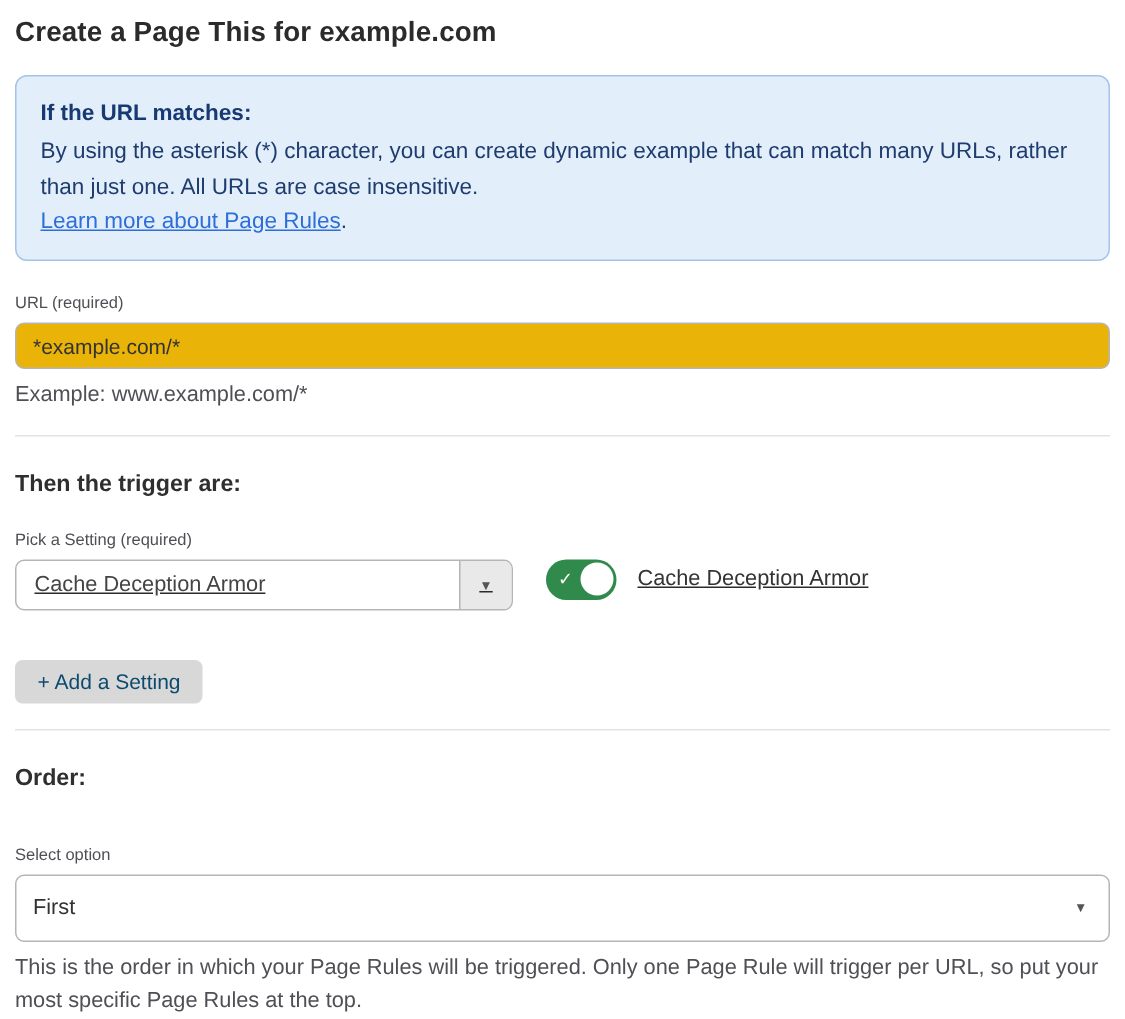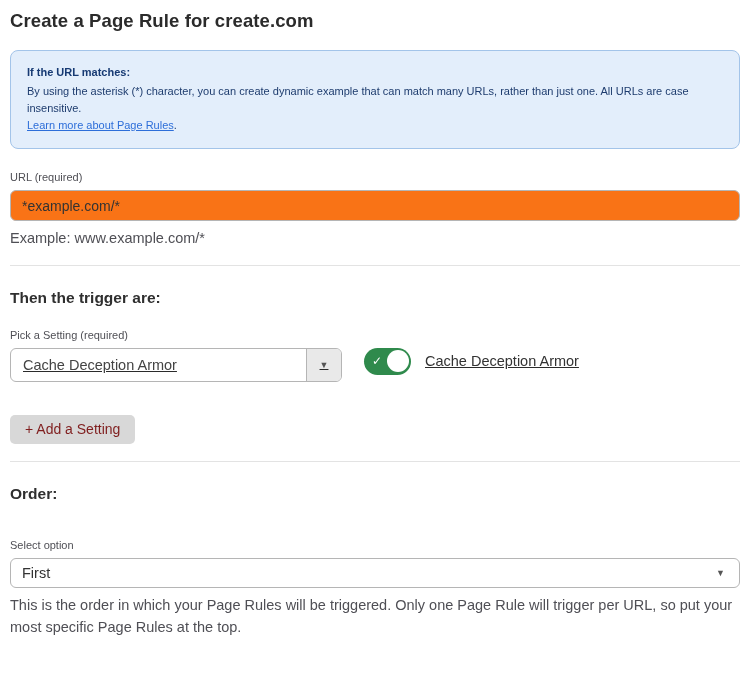--- a/index.html
+++ b/index.html
@@ -22,21 +22,21 @@
   }
 
   
   .info-box {
     margin-top: 18px;
     background: #e3eefb;
     border: 1px solid #a3c4e9;
     border-radius: 8px;
     padding: 13px 16px 14px 16px;
     color: #1e3c6e;
-    font-size: 11px;
+    font-size: 15px;
     line-height: 1.55;
   }
   .info-box .info-heading {
     font-weight: bold;
     color: #173a73;
     margin-bottom: 2px;
   }
   .info-box a.info-link {
     color: #2d6ed9;
     text-decoration: underline;
@@ -60,21 +60,21 @@
 
   .text-input {
     width: 100%;
     height: 31px;
     border: 1px solid #b5b5b5;
     border-radius: 6px;
     padding: 0 11px;
     font-size: 14px;
     color: #333;
     font-family: "Liberation Sans", "DejaVu Sans", sans-serif;
-    background: #f97316;
+    background: #eab308;
     outline: none;
   }
 
   .divider {
     border: none;
     border-top: 1px solid #e3e3e3;
     margin-top: 15px;
   }
 
   .section-heading {
@@ -169,31 +169,31 @@
     font-family: "Liberation Sans", "DejaVu Sans", sans-serif;
     cursor: pointer;
     padding: 0 15px;
     height: 30px;
     display: inline-flex;
     align-items: center;
     justify-content: center;
   }
   .btn-gray {
     background: #d8d8d8;
-    color: #7f1d1d;
+    color: #0c4a6e;
   }
   .add-setting-btn {
     margin-top: 33px;
     height: 29px;
   }
 
   
   .select-full {
     width: 100%;
-    height: 30px;
+    height: 45px;
     border: 1px solid #b5b5b5;
     border-radius: 6px;
     background: #fff;
     display: flex;
     align-items: center;
     justify-content: space-between;
     padding: 0 14px 0 11px;
     font-size: 14.5px;
     color: #333;
     cursor: pointer;
@@ -201,21 +201,21 @@
   .select-full .caret {
     color: #555;
     font-size: 9px;
   }
 </style>
 </head>
 <body>
 
 <div class="page">
 
-  <h1 class="page-title">Create a Page Rule for create.com</h1>
+  <h1 class="page-title">Create a Page This for example.com</h1>
 
   <div class="info-box">
     <div class="info-heading">If the URL matches:</div>
     <div class="info-body">By using the asterisk (*) character, you can create dynamic example that can match many URLs, rather than just one. All URLs are case insensitive.</div>
     <div>
       <a class="info-link">Learn more about Page Rules</a><span class="info-period">.</span>
     </div>
   </div>
 
   <div class="field-label">URL (required)</div>

